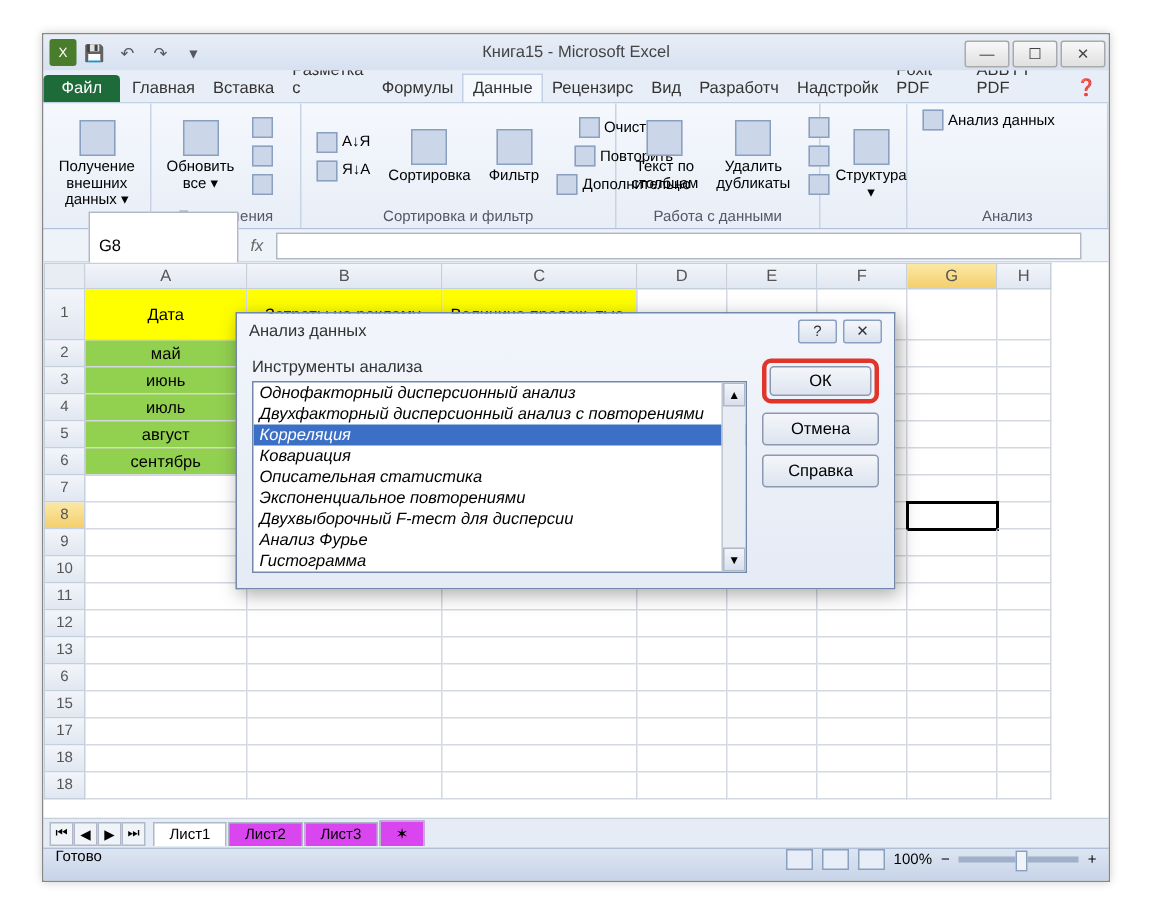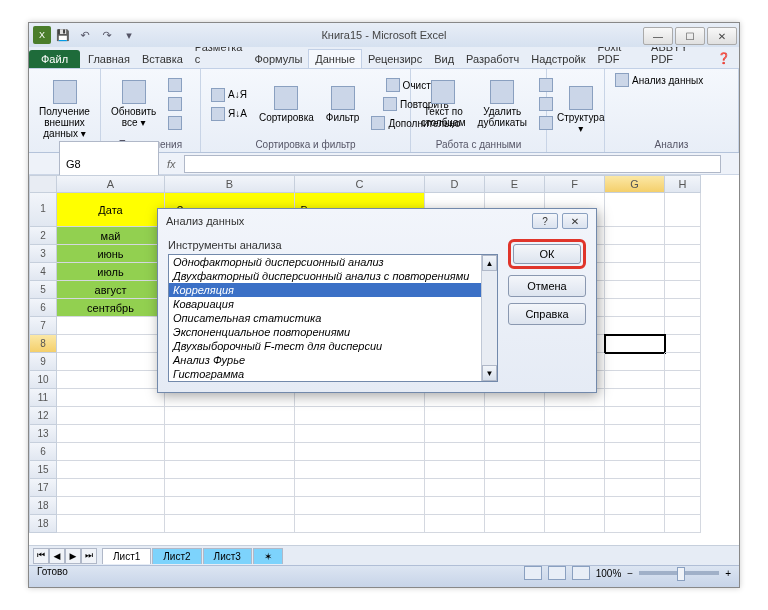--- a/index.html
+++ b/index.html
@@ -52,21 +52,21 @@
     .cell { border-right: 1px solid #d4d8e0; border-bottom: 1px solid #d4d8e0; font-size: 11px; padding: 1px 4px; display: flex; align-items: center; justify-content: center; overflow: hidden; }
     .cell.yellow { background: #ffff00; }
     .cell.green { background: #92d050; }
     .cell.active { outline: 2px solid #000; outline-offset: -1px; }
     
     
     .sheet-tabs { height: 20px; background: #e6ecf5; border-top: 1px solid #c6cfdc; display: flex; align-items: center; font-size: 10px; }
     .sheet-nav { display: flex; gap: 0; padding: 0 4px; }
     .sheet-nav span { width: 16px; height: 16px; border: 1px solid #b0b8c8; background: #f0f3f8; display: flex; align-items: center; justify-content: center; font-size: 9px; }
     .sheet-tab { padding: 2px 10px; background: #fff; border: 1px solid #b0b8c8; border-bottom: none; margin-left: 1px; }
-    .sheet-tab.inactive { background: #7dd3fc; }
+    .sheet-tab.inactive { background: #d946ef; }
     .statusbar { height: 22px; background: linear-gradient(#dce5f2,#c7d4e8); border-top: 1px solid #b0bed6; display: flex; align-items: flex-start; font-size: 10px; padding: 0 8px; }
     .statusbar .right { margin-left: auto; display: flex; align-items: center; gap: 6px; }
     .view-btn { width: 18px; height: 14px; border: 1px solid #8aa0c0; background: #e8eef7; }
     .zoom-slider { width: 80px; height: 4px; background: #a0b0c8; position: relative; }
     .zoom-slider::after { content: ''; position: absolute; left: 38px; top: -4px; width: 6px; height: 12px; background: #f0f3f8; border: 1px solid #8aa0c0; }
     
     
     .dialog { position: absolute; left: 157px; top: 208px; width: 440px; background: linear-gradient(#f2f5fb,#e5ebf5); border: 1px solid #7289ab; box-shadow: 2px 3px 12px rgba(0,0,0,0.35); font-size: 11px; }
     .dialog-title { height: 24px; display: flex; align-items: center; padding: 0 8px; color: #333; }
     .dialog-title .right { margin-left: auto; display: flex; gap: 4px; }

